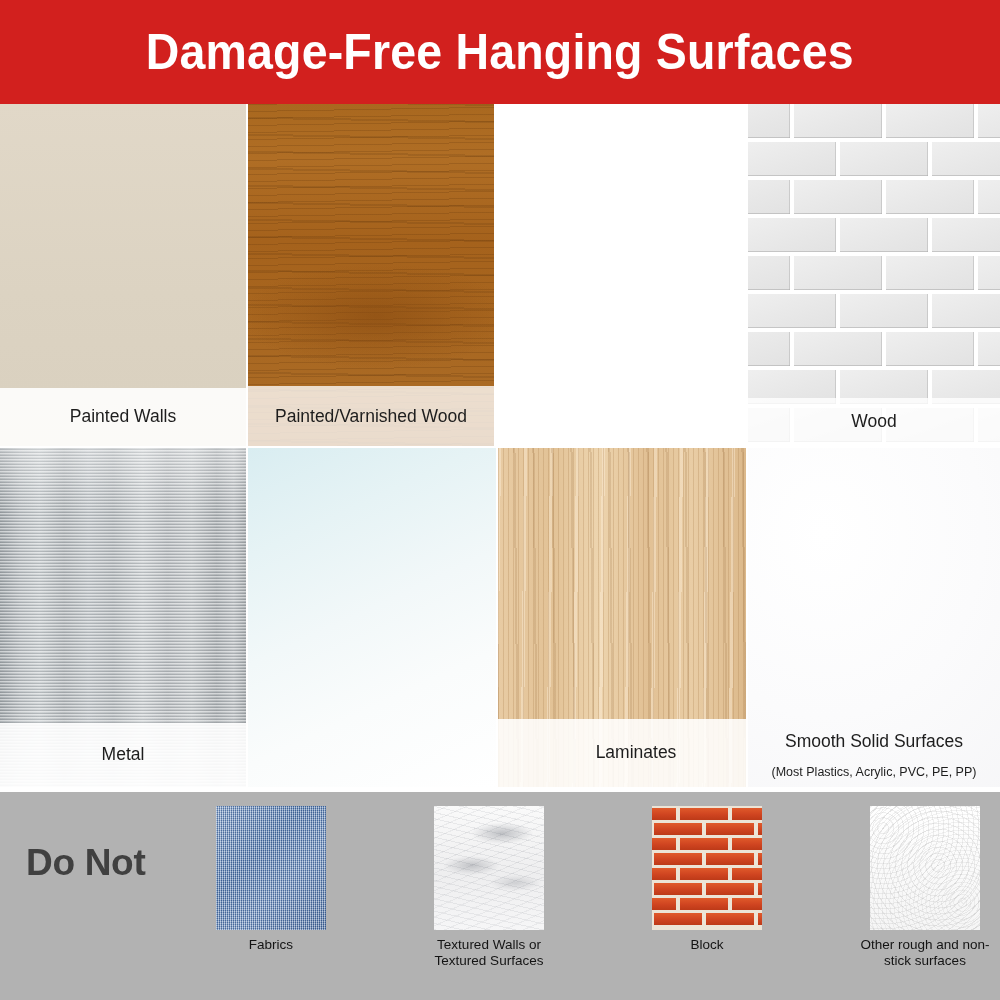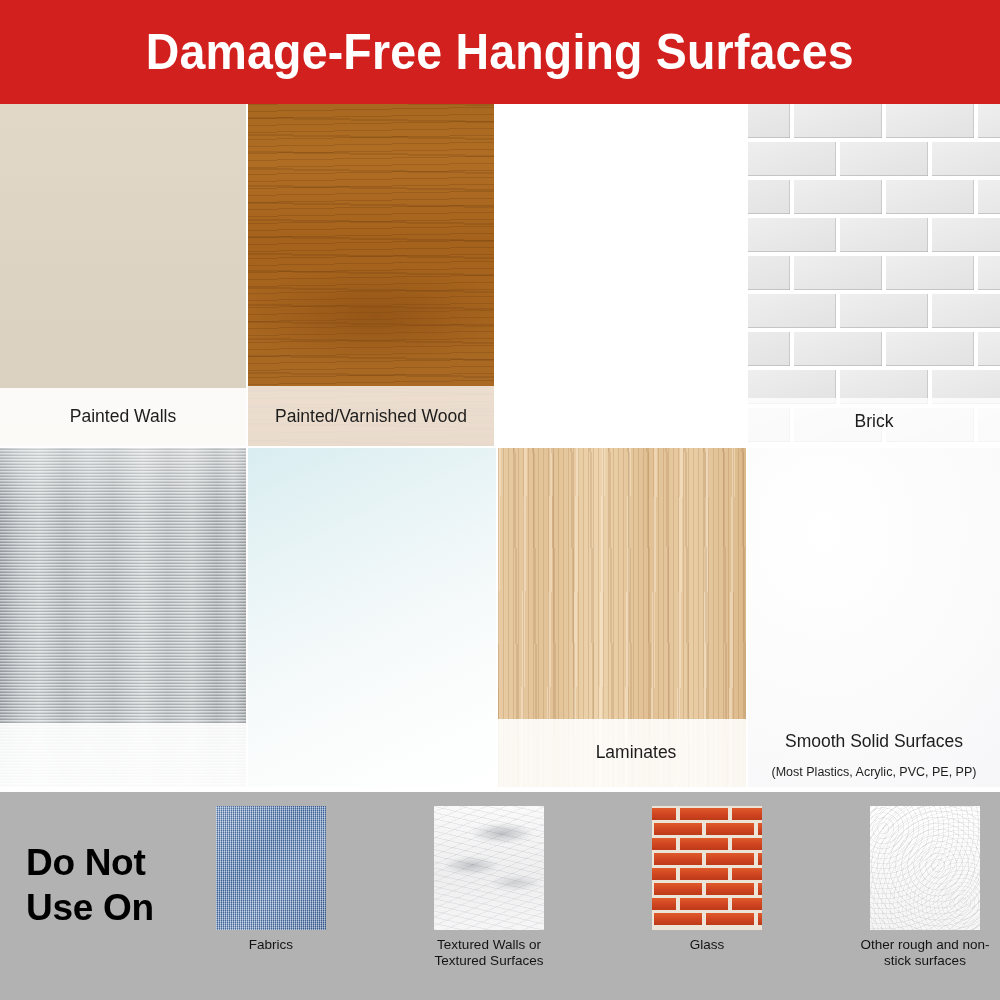--- a/index.html
+++ b/index.html
@@ -184,21 +184,21 @@
     left: 0; top: 792px;
     width: 1000px;
     height: 208px;
     background: #b2b2b2;
   }
   .dnu-title {
     position: absolute;
     left: 26px;
     top: 48px;
     width: 186px;
-    color: #000000;
+    color: #404040;
     font-size: 37px;
     font-weight: bold;
     line-height: 1.22;
     letter-spacing: -0.3px;
   }
   .dnu-items {
     position: absolute;
     left: 196px;
     top: 14px;
     width: 804px;
@@ -342,28 +342,29 @@
         <div class="subtile" style="left:0px;   top:266px; width:88px; height:34px;"></div>
         <div class="subtile" style="left:92px;  top:266px; width:88px; height:34px;"></div>
         <div class="subtile" style="left:184px; top:266px; width:88px; height:34px;"></div>
 
         <div class="subtile" style="left:-46px; top:304px; width:88px; height:34px;"></div>
         <div class="subtile" style="left:46px;  top:304px; width:88px; height:34px;"></div>
         <div class="subtile" style="left:138px; top:304px; width:88px; height:34px;"></div>
         <div class="subtile" style="left:230px; top:304px; width:88px; height:34px;"></div>
       </div>
       <div class="cap-scrim" style="height:48px; background:rgba(255,255,255,0.80);"></div>
-      <div class="caption" style="height:48px; display:flex; align-items:center; justify-content:center; padding-bottom:0;">Brick</div>
+      <div class="caption" style="height:48px; display:flex; align-items:center; justify-content:center; padding-bottom:0;">Wood</div>
     </div>
 
     <div class="tile" style="left:0px; top:344px; width:246px; height:339px;">
       <div class="tex tex-metal">
         <div class="metal-sheen"></div>
       </div>
       <div class="cap-scrim" style="height:64px;"></div>
+      <div class="caption" style="height:64px; display:flex; align-items:center; justify-content:center; padding-bottom:0;">Metal</div>
     </div>
 
     <div class="tile" style="left:248px; top:344px; width:248px; height:339px;">
       <div class="tex tex-glass"></div>
       <div class="cap-scrim none" style="height:64px;"></div>
     </div>
 
     <div class="tile" style="left:498px; top:344px; width:248px; height:339px;">
       <div class="tex tex-lam"></div>
       <div class="cap-scrim" style="height:68px;"></div>
@@ -377,21 +378,20 @@
         <span>Smooth Solid Surfaces</span>
         <span class="sub">(Most Plastics, Acrylic, PVC, PE, PP)</span>
       </div>
     </div>
 
   </div>
 
   <div class="dnu">
     <div class="dnu-title">
       <div>Do Not</div>
-      <div>Use On</div>
     </div>
 
     <div class="dnu-items">
 
 
       <div class="dnu-item">
         <div class="dnu-swatch sw-fabric"></div>
         <div class="dnu-label">Fabrics</div>
       </div>
 
@@ -427,21 +427,21 @@
           <div class="brk" style="left:106px; top:77px; width:48px; height:12px;"></div>
 
           <div class="brk" style="left:-24px; top:92px; width:48px; height:12px;"></div>
           <div class="brk" style="left:28px;  top:92px; width:48px; height:12px;"></div>
           <div class="brk" style="left:80px;  top:92px; width:48px; height:12px;"></div>
 
           <div class="brk" style="left:2px;   top:107px; width:48px; height:12px;"></div>
           <div class="brk" style="left:54px;  top:107px; width:48px; height:12px;"></div>
           <div class="brk" style="left:106px; top:107px; width:48px; height:12px;"></div>
         </div>
-        <div class="dnu-label">Glass</div>
+        <div class="dnu-label">Block</div>
       </div>
 
       <div class="dnu-item">
         <div class="dnu-swatch sw-rough"></div>
         <div class="dnu-label">Other rough and non-stick surfaces</div>
       </div>
 
     </div>
   </div>
 

